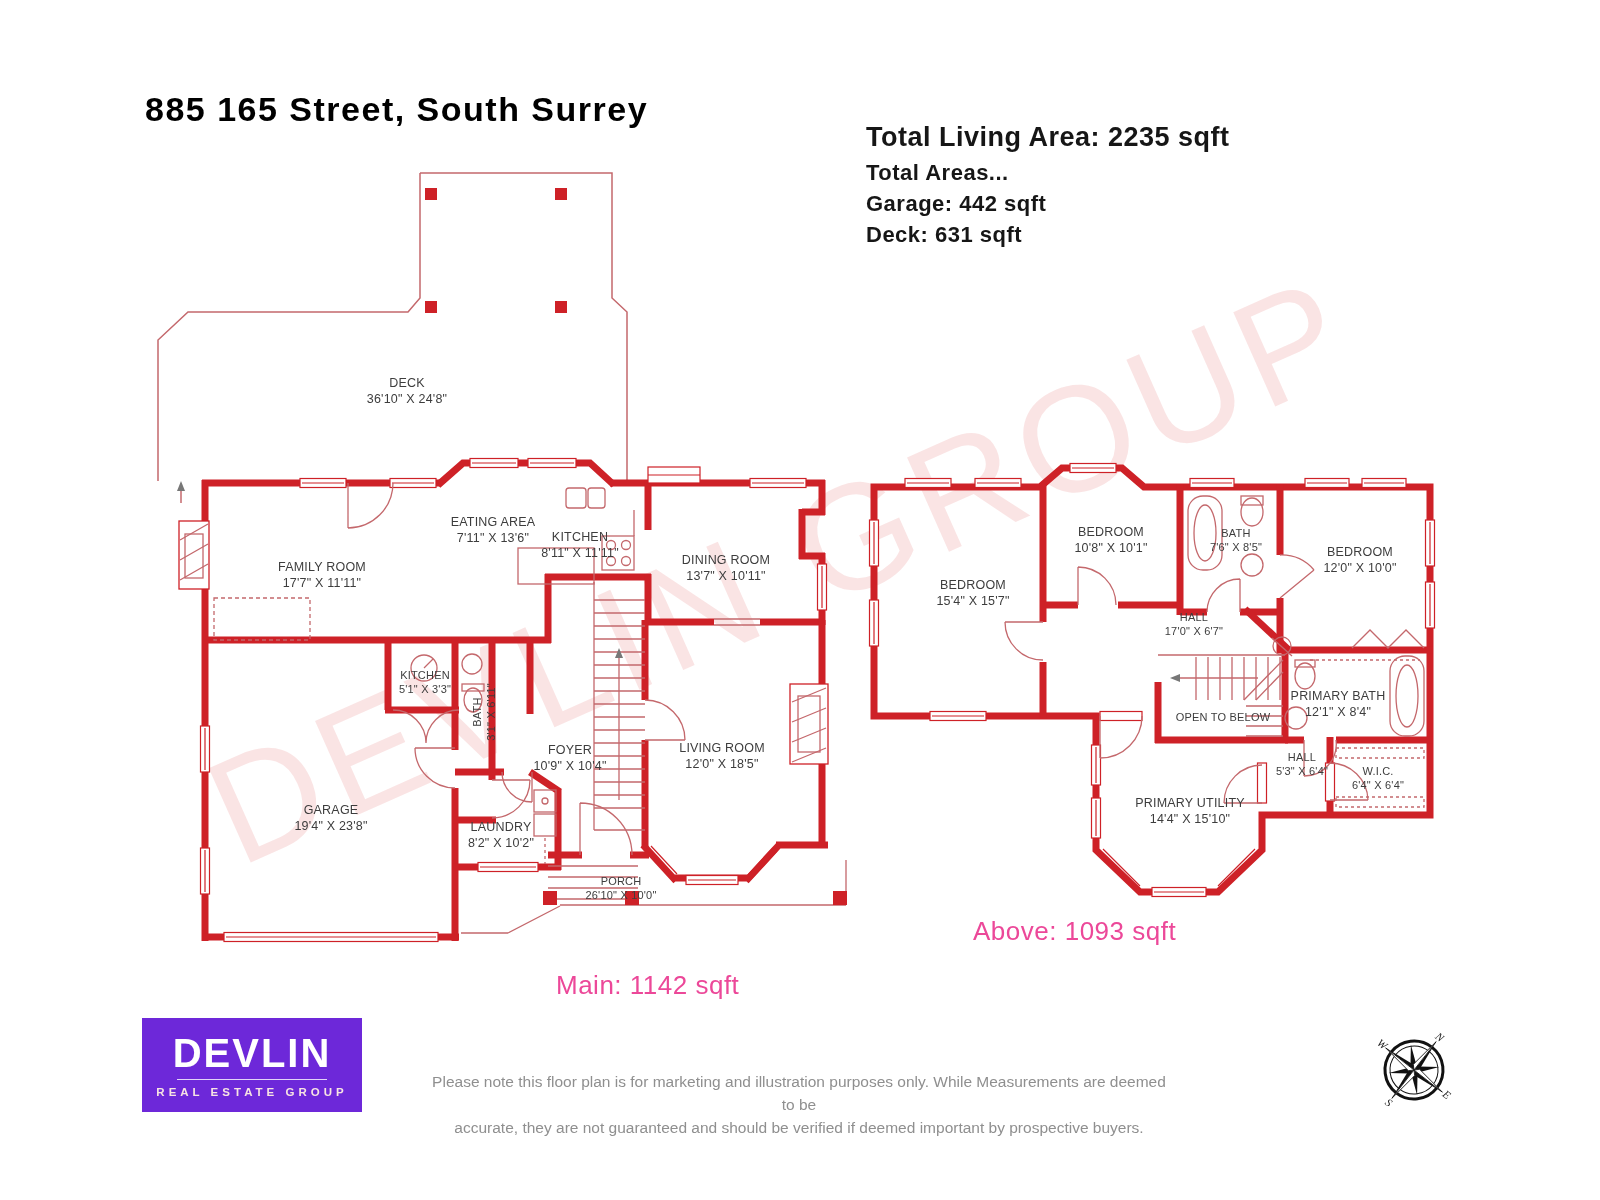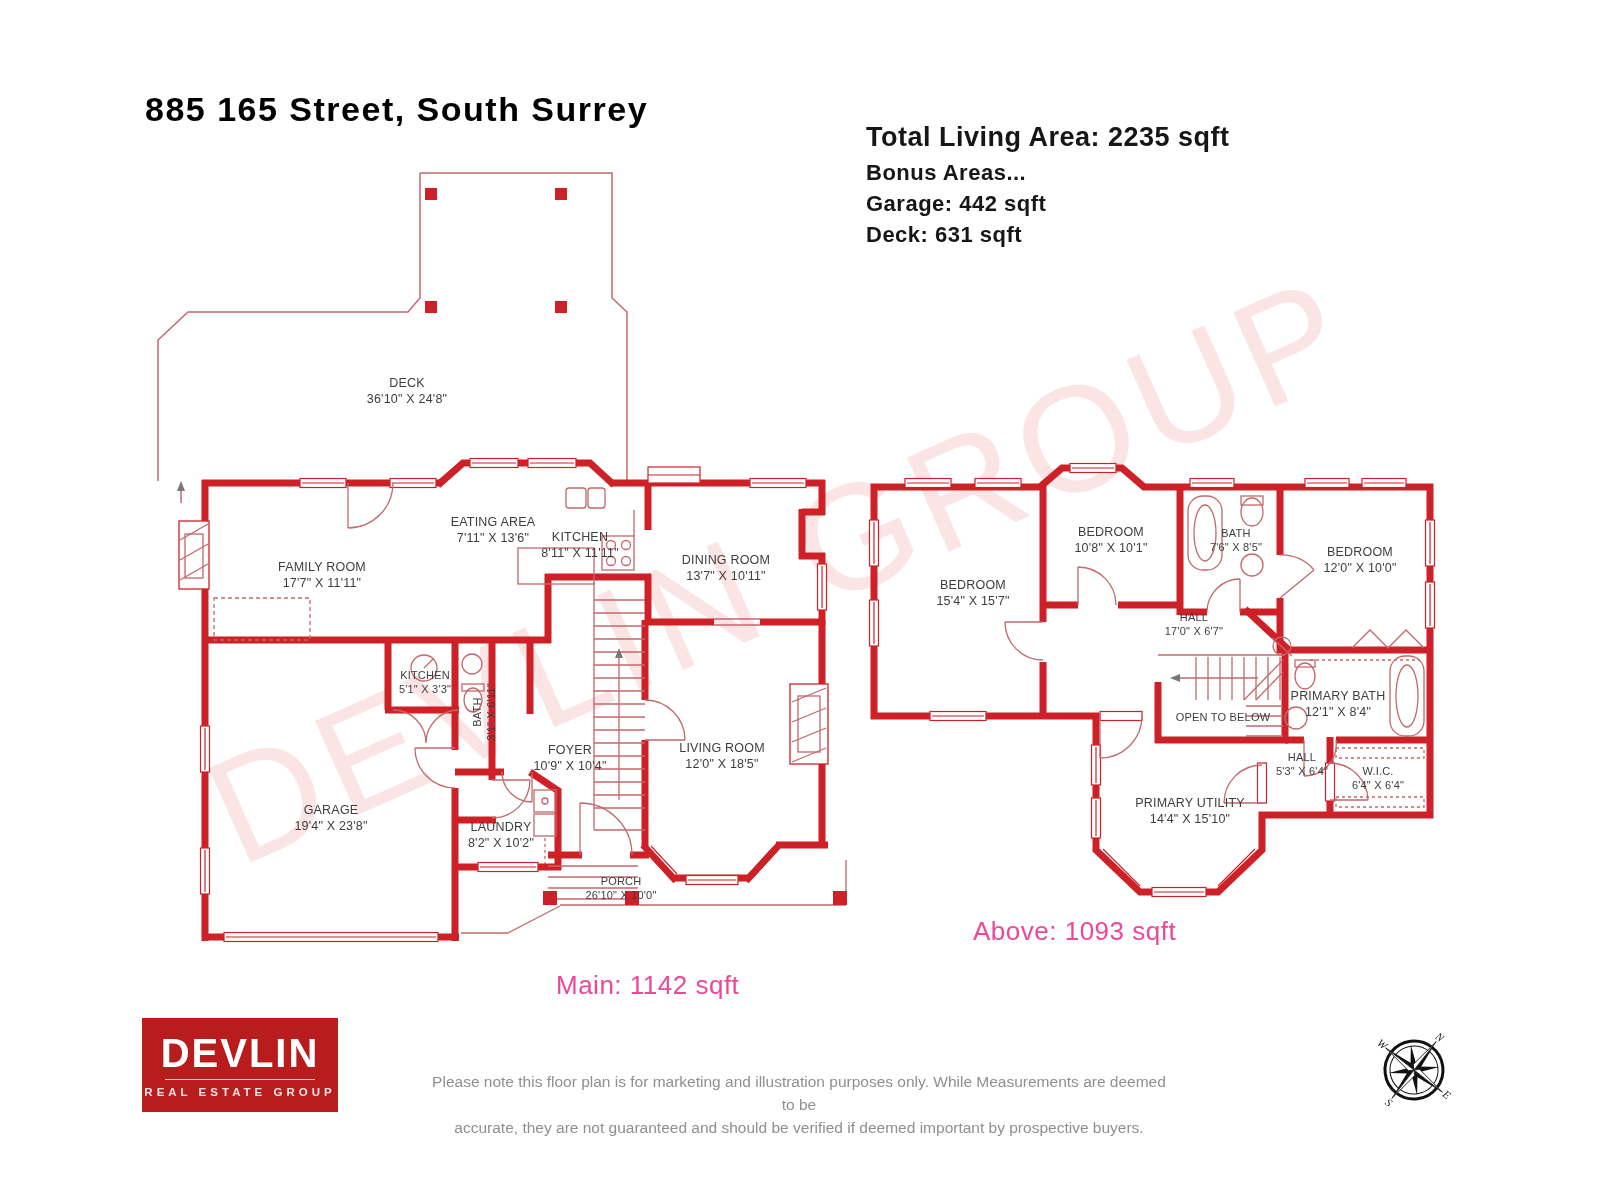--- a/index.html
+++ b/index.html
@@ -20,42 +20,42 @@
   #plansvg{position:absolute;left:0;top:0;z-index:1;}
   
   .room-label{position:absolute;transform:translate(-50%,-50%);text-align:center;
     color:#3d3d3d;font-size:12.5px;line-height:16px;white-space:nowrap;z-index:2;
     letter-spacing:0.2px;}
   .room-label .nm,.room-label .dm{display:block;}
   .room-label.small{font-size:11px;line-height:14px;}
   .room-label.vertical{transform:translate(-50%,-50%) rotate(-90deg);}
   .floor-area{position:absolute;font-size:26px;color:#ec4899;letter-spacing:0.5px;z-index:3;}
   
-  #logo{position:absolute;left:142px;top:1018px;width:196px;height:94px;background:#b91c1c;
+  #logo{position:absolute;left:142px;top:1018px;width:220px;height:94px;background:#6d28d9;
     display:flex;flex-direction:column;align-items:center;justify-content:center;z-index:3;}
   #logo .t{color:#fff;font-size:40px;font-weight:bold;letter-spacing:2px;line-height:40px;}
   #logo .rule{width:150px;height:1px;background:rgba(255,255,255,0.8);margin:6px 0 6px 0;}
   #logo .s{color:#f7e3e3;font-size:11.5px;letter-spacing:4px;font-weight:bold;}
   
   #disclaimer{position:absolute;left:420px;top:1070px;width:740px;text-align:center;
     font-size:15.5px;line-height:23px;color:#8f8f8f;z-index:3;margin-left:9px;}
   #compass{position:absolute;left:1372px;top:1028px;z-index:3;}
 </style>
 </head>
 <body>
 
 <div id="canvas">
 
   <div id="watermark">DEVLIN GROUP</div>
 
   <div id="address">885 165 Street, South Surrey</div>
 
   <div id="stats">
     <div class="big">Total Living Area: 2235 sqft</div>
-    <div class="line">Bonus Areas...</div>
+    <div class="line">Total Areas...</div>
     <div class="line">Garage: 442 sqft</div>
     <div class="line">Deck: 631 sqft</div>
   </div>
 
   <svg id="plansvg" width="1600" height="1200" viewBox="0 0 1600 1200">
 
     <g stroke="#c4686c" stroke-width="1.5" fill="none">
       <path d="M420,173 H612 V298 L627,312 V481"></path>
       <path d="M420,173 V298 L408,312 H188 L158,340 V481"></path>
       <path d="M181,503 V488"></path>

